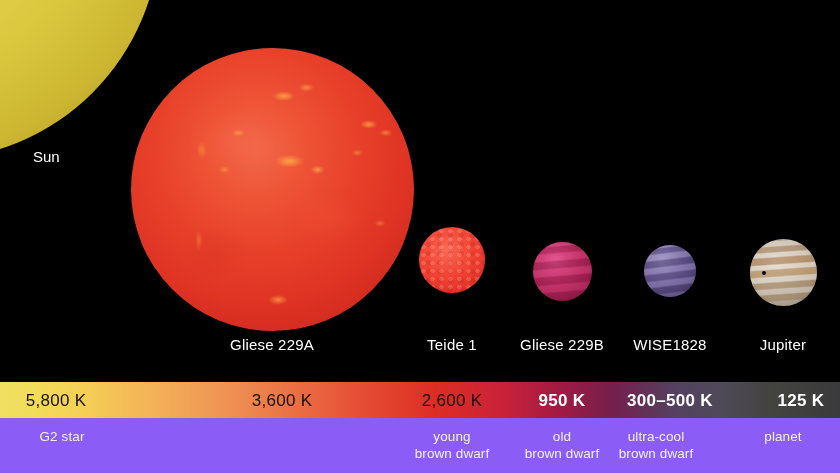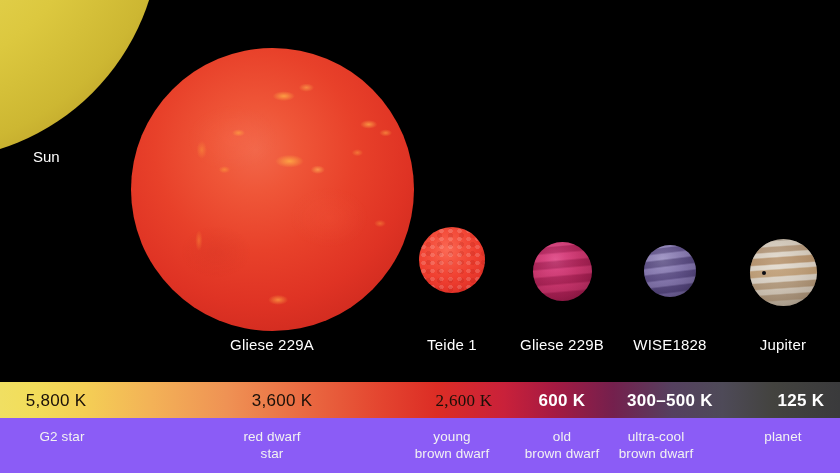--- a/index.html
+++ b/index.html
@@ -349,31 +349,30 @@
   <div class="obj-label" style="left:670px; top:336px;">WISE1828</div>
 
   <div class="obj-label" style="left:783px; top:336px;">Jupiter</div>
 
   <div id="temp-bar"></div>
 
   <div class="temp-label dark" style="left:56px;">5,800 K</div>
 
   <div class="temp-label dark" style="left:272px;margin-left:10px;">3,600 K</div>
 
-  <div class="temp-label dark" style="left:464px;font-family:Liberation Serif, serif;">2,600 K</div>
-
-  <div class="temp-label light" style="left:562px;">600 K</div>
+  <div class="temp-label dark" style="left:452px;">2,600 K</div>
+
+  <div class="temp-label light" style="left:562px;">950 K</div>
 
   <div class="temp-label light" style="left:670px;">300–500 K</div>
 
   <div class="temp-label light" style="left:801px;">125 K</div>
 
   <div class="cat-label" style="left:62px;">G2 star</div>
 
-  <div class="cat-label" style="left:272px;">red dwarf<br>star</div>
 
   <div class="cat-label" style="left:452px;">young<br>brown dwarf</div>
 
   <div class="cat-label" style="left:562px;">old<br>brown dwarf</div>
 
   <div class="cat-label" style="left:656px;">ultra-cool<br>brown dwarf</div>
 
   <div class="cat-label" style="left:783px;">planet</div>
 
 </div>

